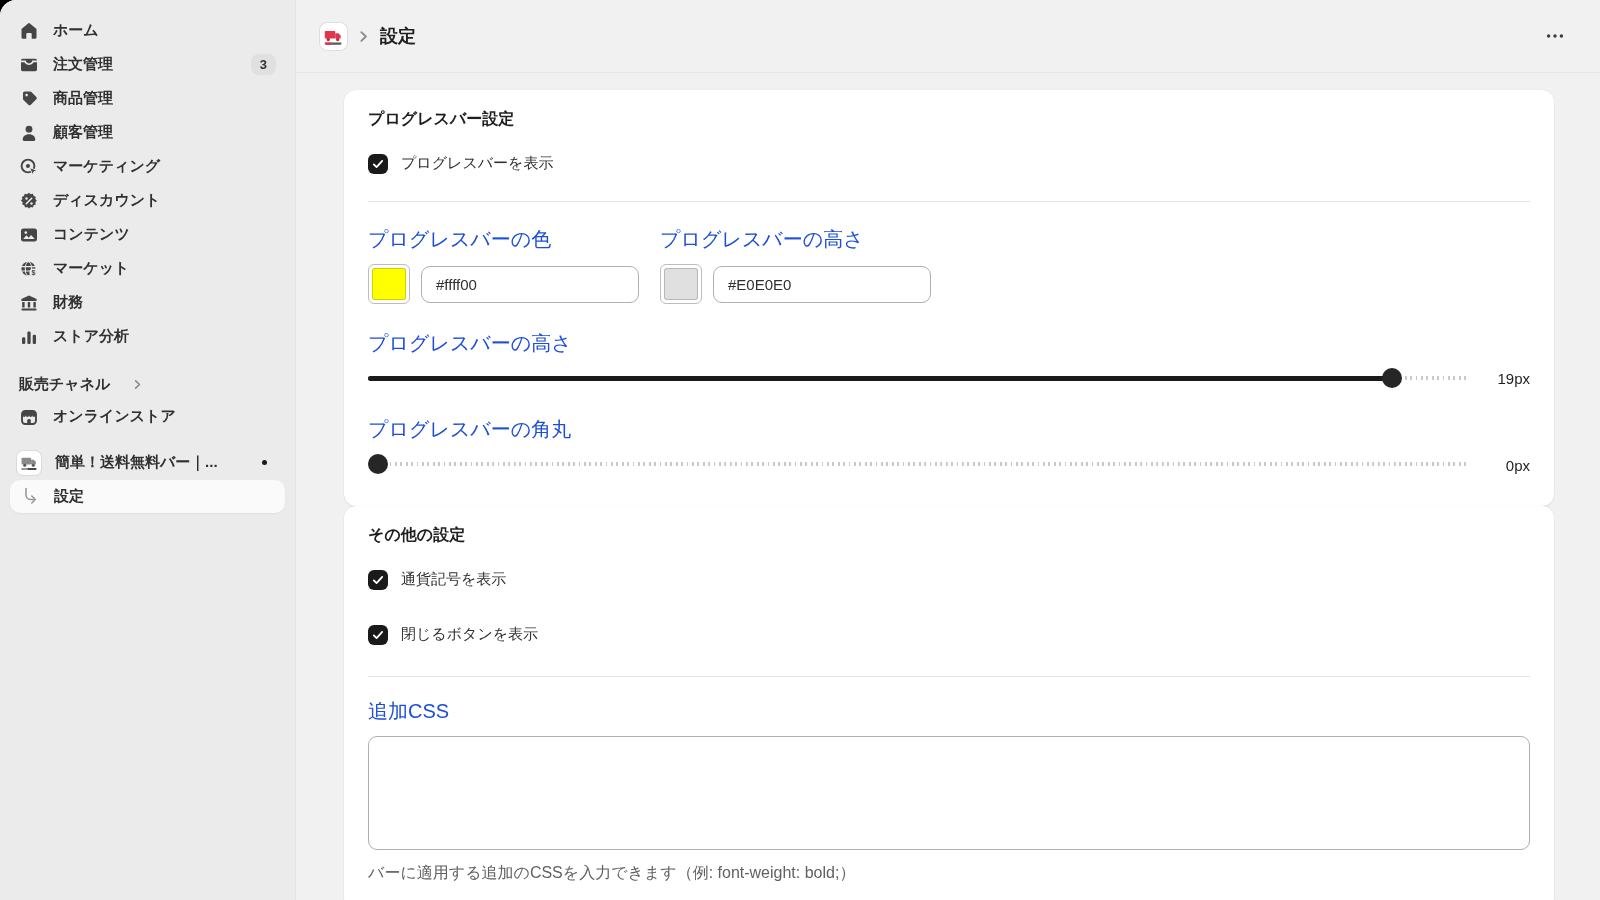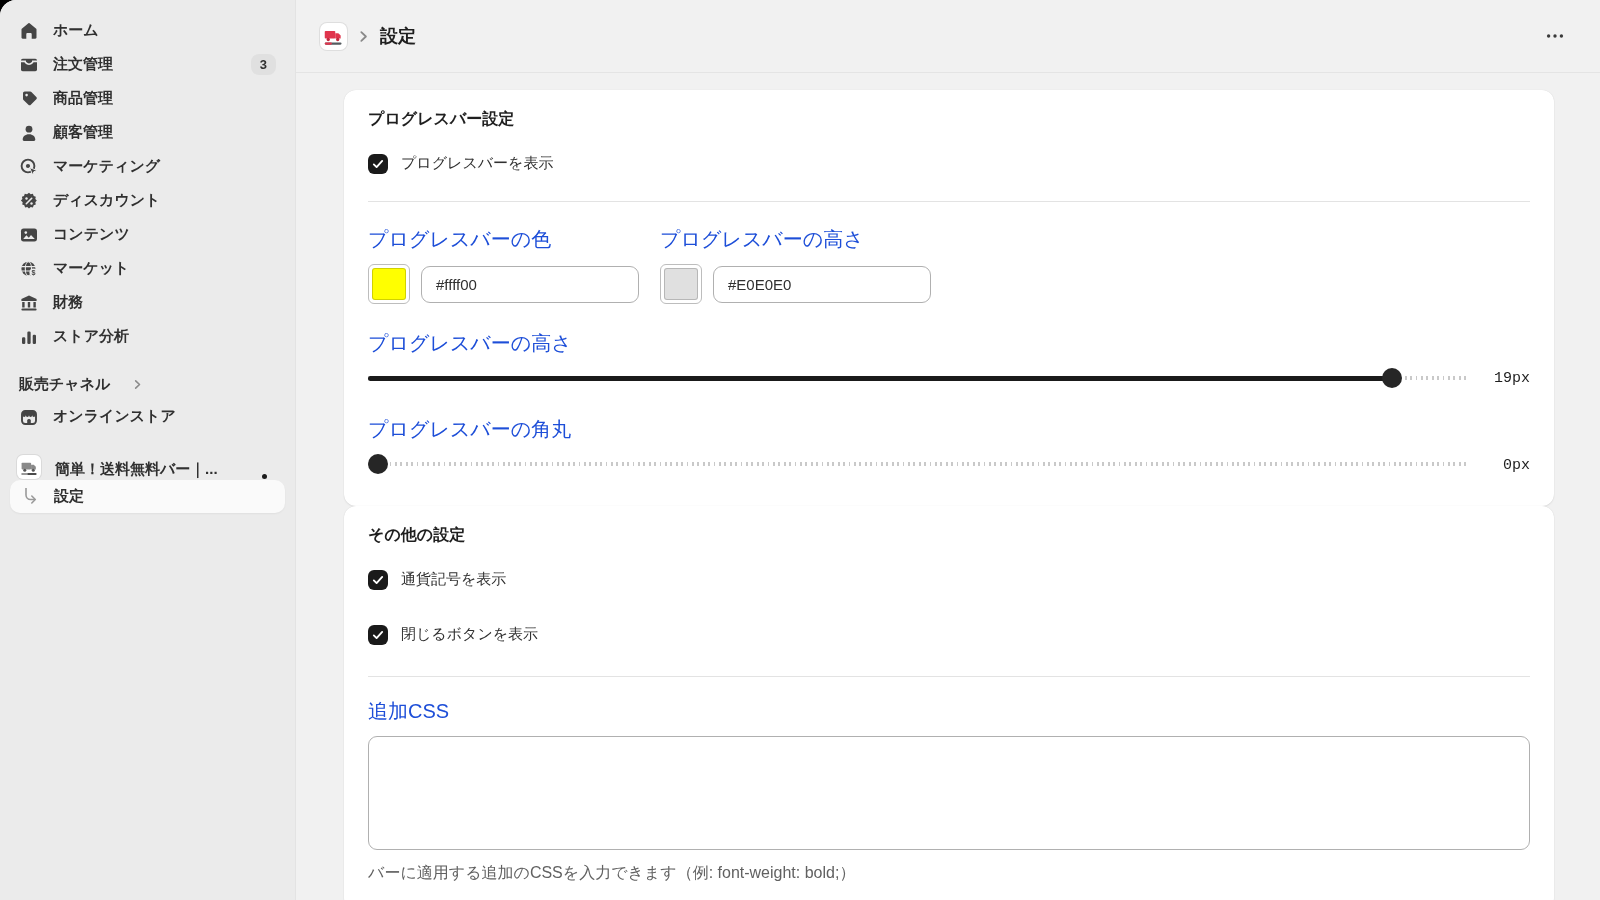--- a/index.html
+++ b/index.html
@@ -41,21 +41,21 @@
     border-radius:8px; padding:2px 9px; line-height:17px;
   }
   .section-head {
     display:flex; align-items:center; gap:22px;
     height:30px; margin:1px 10px; padding:0 9px;
     font-size:15px; font-weight:600; color:#303030;
     cursor:pointer;
   }
   .mt-sec { margin-top:16px; }
   .mt-apps { margin-top:23px; }
-  .mt-app-row { margin-top:13px;align-items:flex-end; }
+  .mt-app-row { margin-top:13px; }
   .chev-svg { width:11px; height:11px; }
   .app-tile {
     width:24px; height:24px; border-radius:6px; background:#fff;
     display:grid; place-items:center; flex-shrink:0;
     box-shadow:0 0 0 1px rgba(0,0,0,.07);
     margin-left:-2px;
   }
   .app-tile svg { width:19px; height:19px; }
   .notif-dot { width:5px; height:5px; border-radius:50%; background:#1a1a1a; margin-left:auto; margin-right:9px; }
   .elbow { width:18px; height:18px; margin-left:3px; flex-shrink:0; }
@@ -106,21 +106,21 @@
     width:42px; height:40px; border:1px solid #bdbdbd; border-radius:6px;
     background:#fff; padding:3px; cursor:pointer;
   }
   .swatch-inner { display:block; width:100%; height:100%; border-radius:3px; border:1px solid rgba(0,0,0,.18); }
   .text-input {
     width:218px; height:37px;
     border:1px solid #b0b0b0; border-radius:9px;
     font-size:15px; color:#303030; padding:0 14px;
     background:#fff; font-family:inherit;
   }
-  .slider-row { display:flex; align-items:center; margin:10px 0 28px;font-family:Liberation Mono, monospace; }
+  .slider-row { display:flex; align-items:center; margin:10px 0 28px; }
   .slider { position:relative; flex:1; height:20px; cursor:pointer; }
   .slider .dots {
     position:absolute; left:0; right:2px; top:8px; height:4px;
     background:repeating-linear-gradient(90deg,#c9c9c9 0 1.8px,transparent 1.8px 5.4px);
   }
   .slider .fill {
     position:absolute; left:0; top:7.5px; height:5px; border-radius:3px;
     background:#1a1a1a; width:calc(var(--p) * 1%);
   }
   .slider .thumb {

